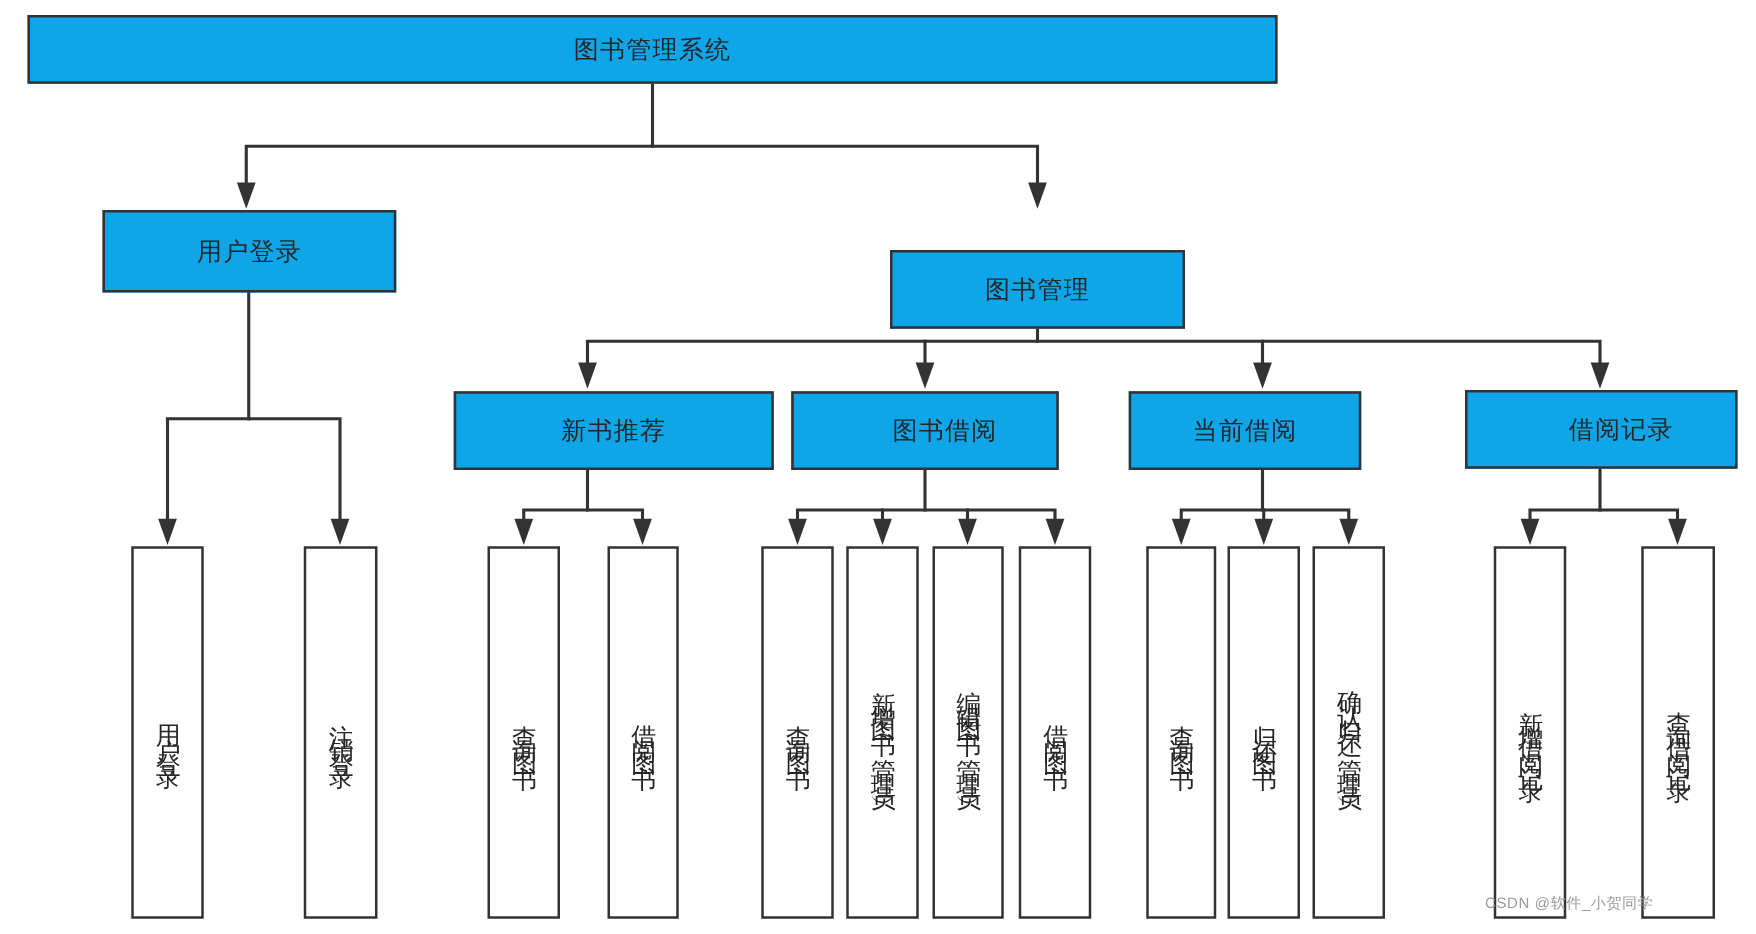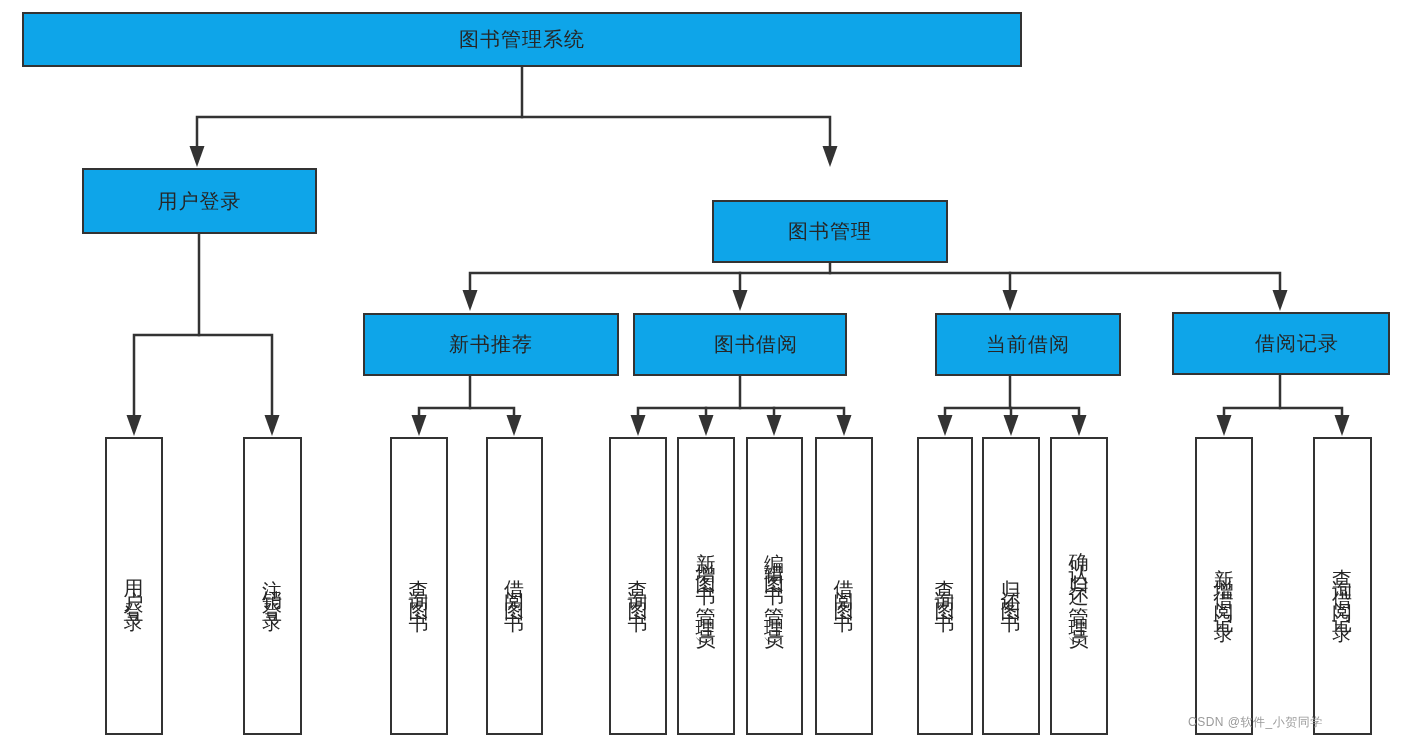--- a/index.html
+++ b/index.html
@@ -85,21 +85,21 @@
     </g>
   </svg>
 
   <div class="hbox" style="left:22px; top:12px; width:1000px; height:55px;">图书管理系统</div>
 
   <div class="hbox" style="left:82px; top:168px; width:235px; height:66px;">用户登录</div>
   <div class="hbox" style="left:712px; top:169px; width:236px; height:63px;margin-top:31px;">图书管理</div>
 
   <div class="hbox" style="left:363px; top:313px; width:256px; height:63px;">新书推荐</div>
   <div class="hbox" style="left:633px; top:313px; width:214px; height:63px;padding-left:32px;">图书借阅</div>
-  <div class="hbox" style="left:903px; top:313px; width:186px; height:63px;margin-left:32px;">当前借阅</div>
+  <div class="hbox" style="left:903px; top:313px; width:186px; height:63px;">当前借阅</div>
   <div class="hbox" style="left:1172px; top:312px; width:218px; height:63px;padding-left:32px;">借阅记录</div>
 
   <div class="vbox" style="left:105px; top:437px; width:58px; height:298px;">
     <span class="vtext">用户登录</span>
   </div>
   <div class="vbox" style="left:243px; top:437px; width:59px; height:298px;">
     <span class="vtext">注销登录</span>
   </div>
 
   <div class="vbox" style="left:390px; top:437px; width:58px; height:298px;">

